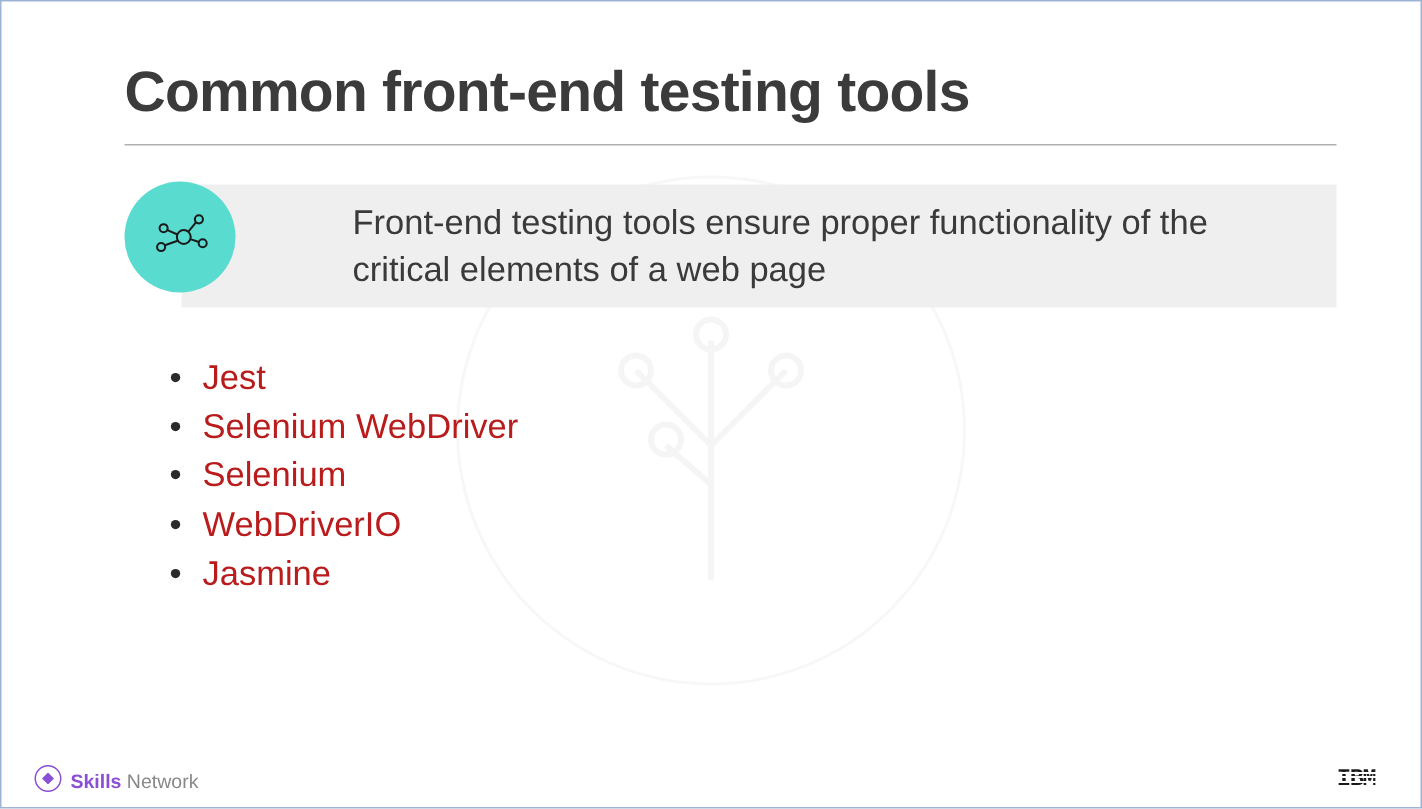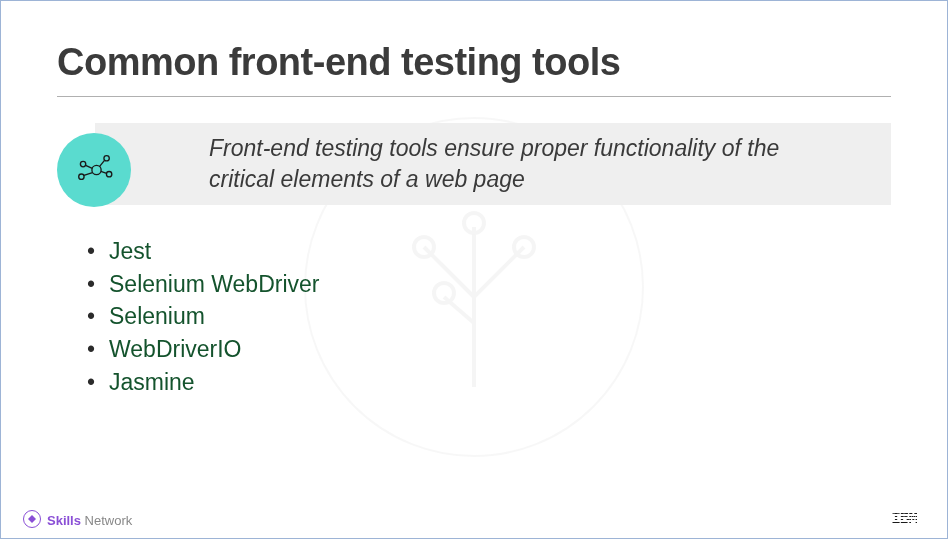--- a/index.html
+++ b/index.html
@@ -33,38 +33,37 @@
     }
     .watermark svg {
       width: 200px;
       height: 200px;
       stroke: #ececec;
       fill: none;
       stroke-width: 2;
     }
     .content {
       position: relative;
-      padding: 40px 56px 0 56px;
+      padding: 40px 56px 0 82px;
       z-index: 1;
     }
     .title {
       font-size: 38px;
       font-weight: 700;
       color: #3b3b3b;
       padding-bottom: 12px;
       border-bottom: 1.5px solid #b0b0b0;
       letter-spacing: -0.5px;
     }
     .callout {
       margin-top: 24px;
       display: flex;
-      align-items: flex-end;
+      align-items: flex-start;
       gap: 26px;
       position: relative;
-      font-style: italic;
     }
     .icon-circle {
       width: 74px;
       height: 74px;
       background: #5adbcf;
       border-radius: 50%;
       display: flex;
       align-items: center;
       justify-content: center;
       flex-shrink: 0;
@@ -115,21 +114,21 @@
       font-size: 23px;
       color: #2b2b2b;
       margin-bottom: 6px;
     }
     .bullets {
       list-style: none;
       padding-left: 24px;
     }
     .bullets li {
       font-size: 23px;
-      color: #14532d;
+      color: #b91c1c;
       line-height: 1.42;
       position: relative;
       padding-left: 22px;
     }
     .bullets li::before {
       content: "•";
       position: absolute;
       left: 0;
       color: #2b2b2b;
     }

